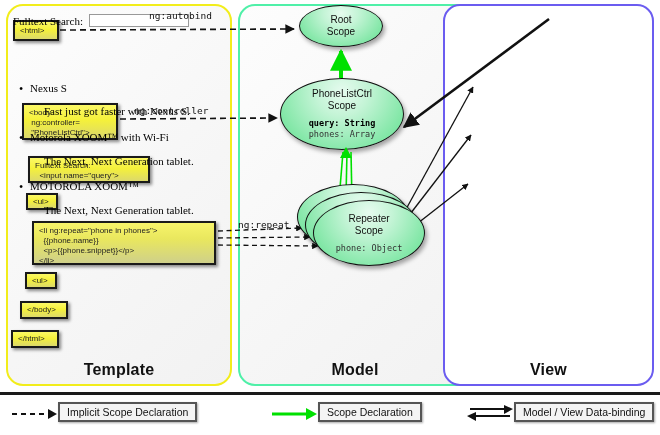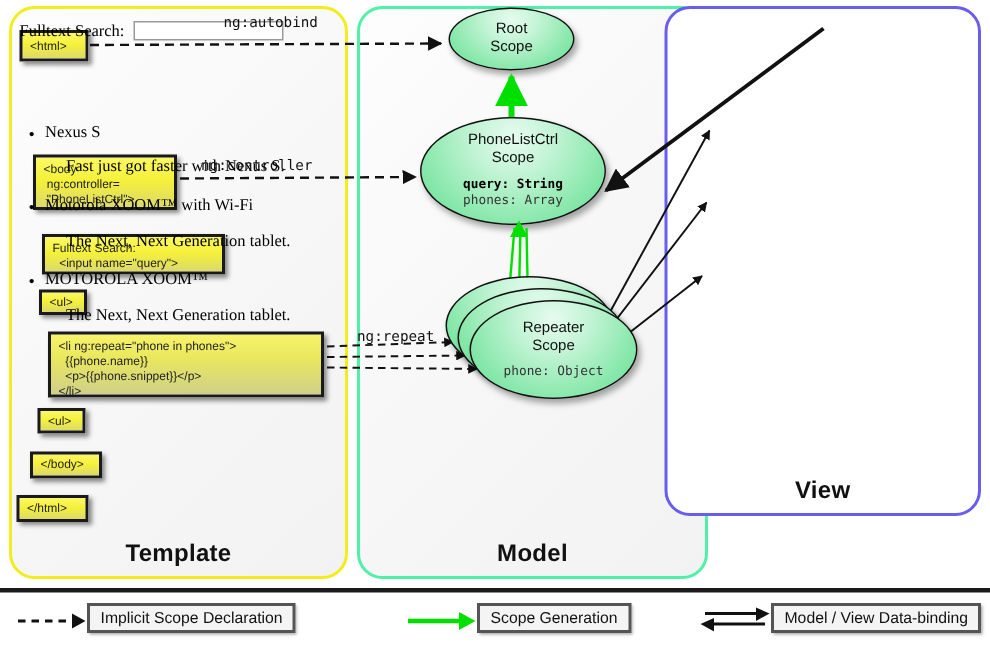--- a/index.html
+++ b/index.html
@@ -5,21 +5,21 @@
   html,body{margin:0;padding:0;background:#ffffff;}
   body{font-family:"Liberation Sans",sans-serif;}
   #canvas{position:relative;width:660px;height:435px;overflow:hidden;background:#fff;}
 
   
   .panel{position:absolute;background:#fbfbfb;box-sizing:border-box;border-radius:17px;}
   #panel-template{left:6px;top:4px;width:226px;height:382px;border:2px solid #f2ed1b;
      background:linear-gradient(135deg,#fdfdfd 0%,#f6f6f6 60%,#f2f2f2 100%);}
   #panel-model{left:238px;top:4px;width:234px;height:382px;border:2px solid #4ff0a8;
      background:linear-gradient(135deg,#fdfdfd 0%,#f6f6f6 60%,#f2f2f2 100%);}
-  #panel-view{left:443px;top:4px;width:211px;height:340px;border:2px solid #6b5cf0;
+  #panel-view{left:443px;top:4px;width:211px;height:382px;border:2px solid #6b5cf0;
      background:#ffffff;}
 
   .panel-label{position:absolute;bottom:5px;left:0;width:100%;text-align:center;
      font-size:16px;font-weight:600;color:#111;letter-spacing:.2px;}
 
   
   .codebox{position:absolute;box-sizing:border-box;border:2px solid #1a1a1a;
      background:linear-gradient(180deg,#fbf866 0%,#f5f13a 45%,#dcd96b 100%);
      font-family:Liberation Sans, sans-serif;
      font-size:8px;line-height:10px;color:#222;padding:3px 5px;white-space:pre;
@@ -205,21 +205,21 @@
         <path d="M38,3 L47,8 L38,13 z" fill="#111"></path>
       </svg>
       <div class="legend-box">Implicit Scope Declaration</div>
     </div>
 
     <div class="legend-item" style="left:270px;">
       <svg width="48" height="16">
         <line x1="2" y1="8" x2="38" y2="8" stroke="#00e000" stroke-width="3"></line>
         <path d="M36,2 L47,8 L36,14 z" fill="#00e000"></path>
       </svg>
-      <div class="legend-box">Scope Generation</div>
+      <div class="legend-box">Scope Declaration</div>
     </div>
 
     <div class="legend-item" style="left:466px;">
       <svg width="48" height="18">
         <line x1="4" y1="5" x2="40" y2="5" stroke="#111" stroke-width="2"></line>
         <path d="M38,1 L47,5 L38,10 z" fill="#111"></path>
         <line x1="8" y1="12" x2="44" y2="12" stroke="#111" stroke-width="2"></line>
         <path d="M10,8 L1,12 L10,17 z" fill="#111"></path>
       </svg>
       <div class="legend-box">Model / View Data-binding</div>

